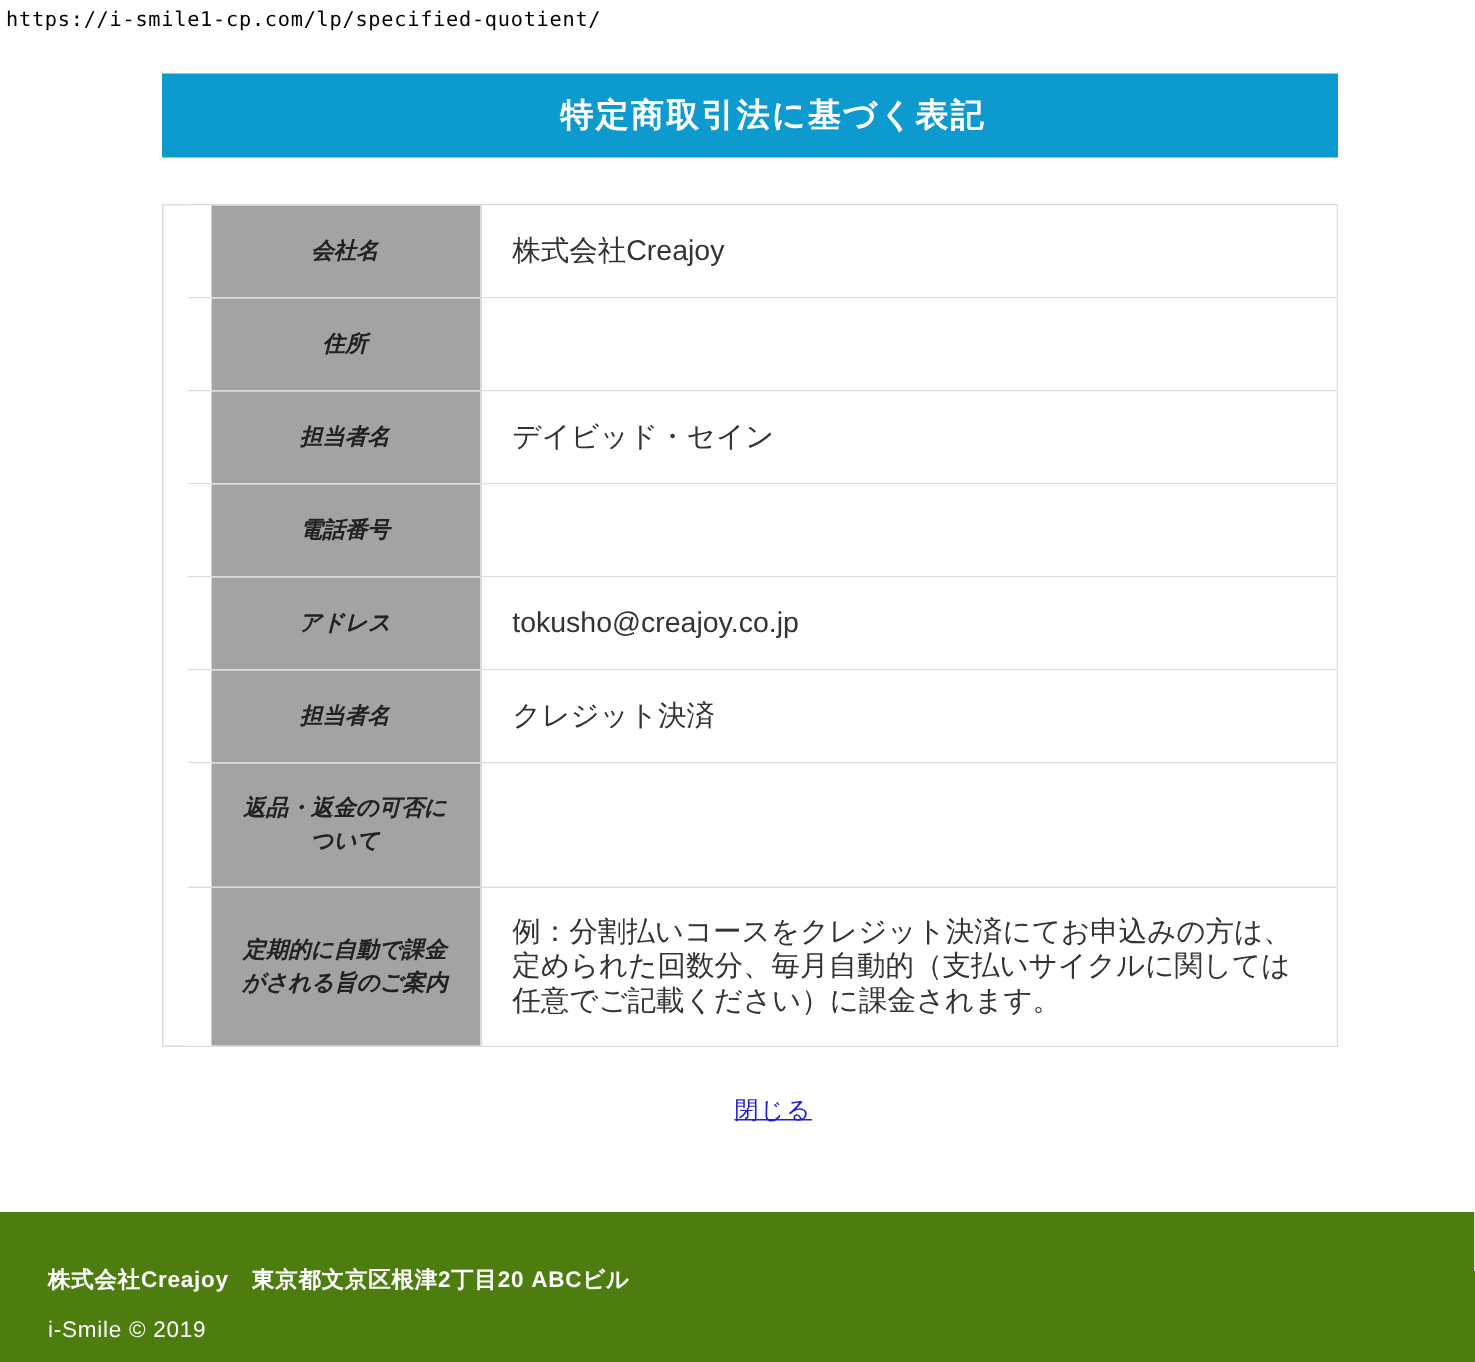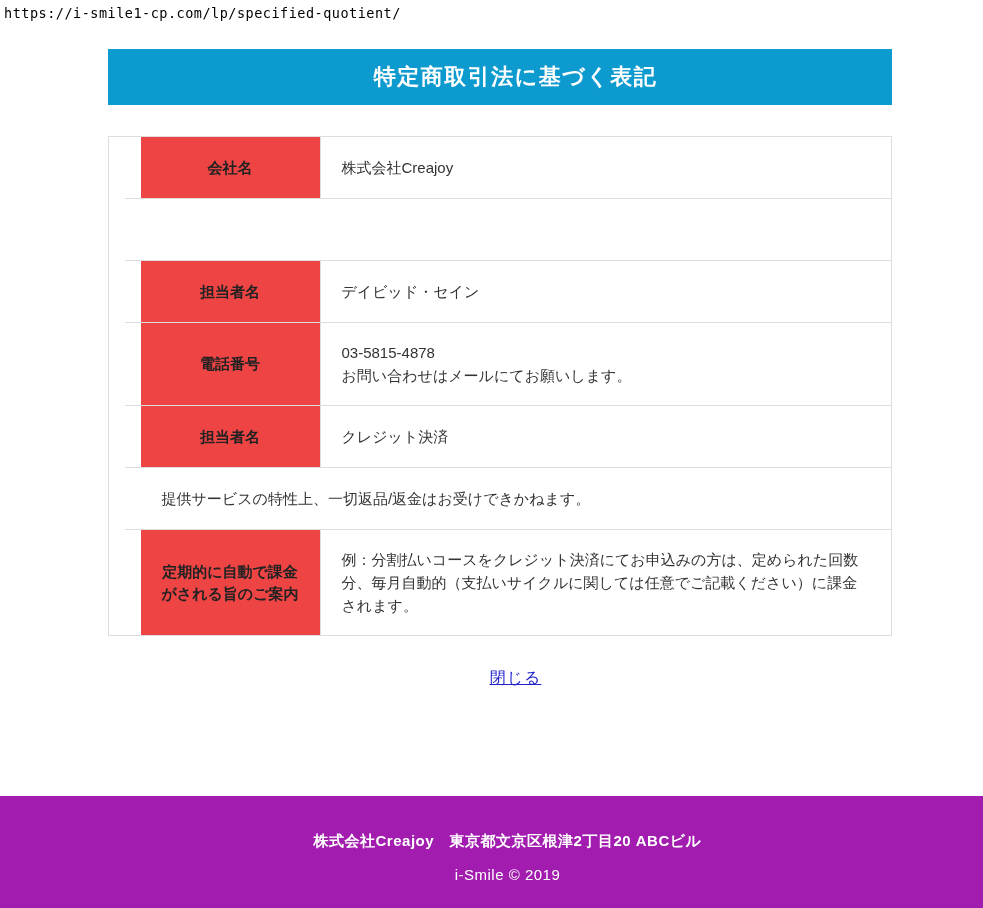--- a/index.html
+++ b/index.html
@@ -43,61 +43,61 @@
   .info-row {
     display: flex;
     min-height: 62px;
     border-bottom: 1px solid #dddddd;
     background: #ffffff;
   }
   .info-row:last-child { border-bottom: none; }
   .info-label {
     width: 180px;
     flex: 0 0 180px;
-    background: #ef4444;
+    background: #a3a3a3;
     border-right: 1px solid #dddddd;
     display: flex;
     align-items: center;
     justify-content: center;
     text-align: center;
     font-weight: bold;
     font-size: 15px;
     line-height: 22px;
     padding: 19px 14px;
     color: #222222;
+    font-style: italic;
   }
   .info-value {
     flex: 1 1 auto;
     display: flex;
     align-items: center;
-    font-size: 15px;
+    font-size: 19px;
     line-height: 23px;
     padding: 18px 24px 18px 21px;
     white-space: pre-line;
     color: #333333;
   }
   .close-wrap {
     text-align: center;
     margin-top: 32px;
   }
   .close-link {
     color: #2222cc;
     font-size: 16px;
     text-decoration: underline;
     cursor: pointer;
     letter-spacing: 1px;
   }
   .footer {
     position: absolute;
     left: 0; bottom: 0;
     width: 983px;
-    height: 112px;
-    background: #a21caf;
+    height: 100px;
+    background: #4d7c0f;
     color: #ffffff;
-    text-align: center;
   }
   .footer-line1 {
     padding-top: 36px;
     font-size: 15px;
     font-weight: bold;
     letter-spacing: 0.5px;
   }
   .footer-line2 {
     margin-top: 15px;
     font-size: 15px;
@@ -115,36 +115,39 @@
   <div class="title-bar">
     <span class="title">特定商取引法に基づく表記</span>
   </div>
 
   <div class="info-table">
     <div class="info-row">
       <div class="info-label">会社名</div>
       <div class="info-value">株式会社Creajoy</div>
     </div>
     <div class="info-row">
+      <div class="info-label">住所</div>
     </div>
     <div class="info-row">
       <div class="info-label">担当者名</div>
       <div class="info-value">デイビッド・セイン</div>
     </div>
     <div class="info-row">
       <div class="info-label">電話番号</div>
-      <div class="info-value">03-5815-4878
-お問い合わせはメールにてお願いします。</div>
+    </div>
+    <div class="info-row">
+      <div class="info-label">アドレス</div>
+      <div class="info-value">tokusho@creajoy.co.jp</div>
     </div>
     <div class="info-row">
       <div class="info-label">担当者名</div>
       <div class="info-value">クレジット決済</div>
     </div>
     <div class="info-row">
-      <div class="info-value">提供サービスの特性上、一切返品/返金はお受けできかねます。</div>
+      <div class="info-label">返品・返金の可否について</div>
     </div>
     <div class="info-row">
       <div class="info-label">定期的に自動で課金がされる旨のご案内</div>
       <div class="info-value">例：分割払いコースをクレジット決済にてお申込みの方は、定められた回数分、毎月自動的（支払いサイクルに関しては任意でご記載ください）に課金されます。</div>
     </div>
   </div>
 
   <div class="close-wrap">
     <a href="#" class="close-link">閉じる</a>
   </div>

